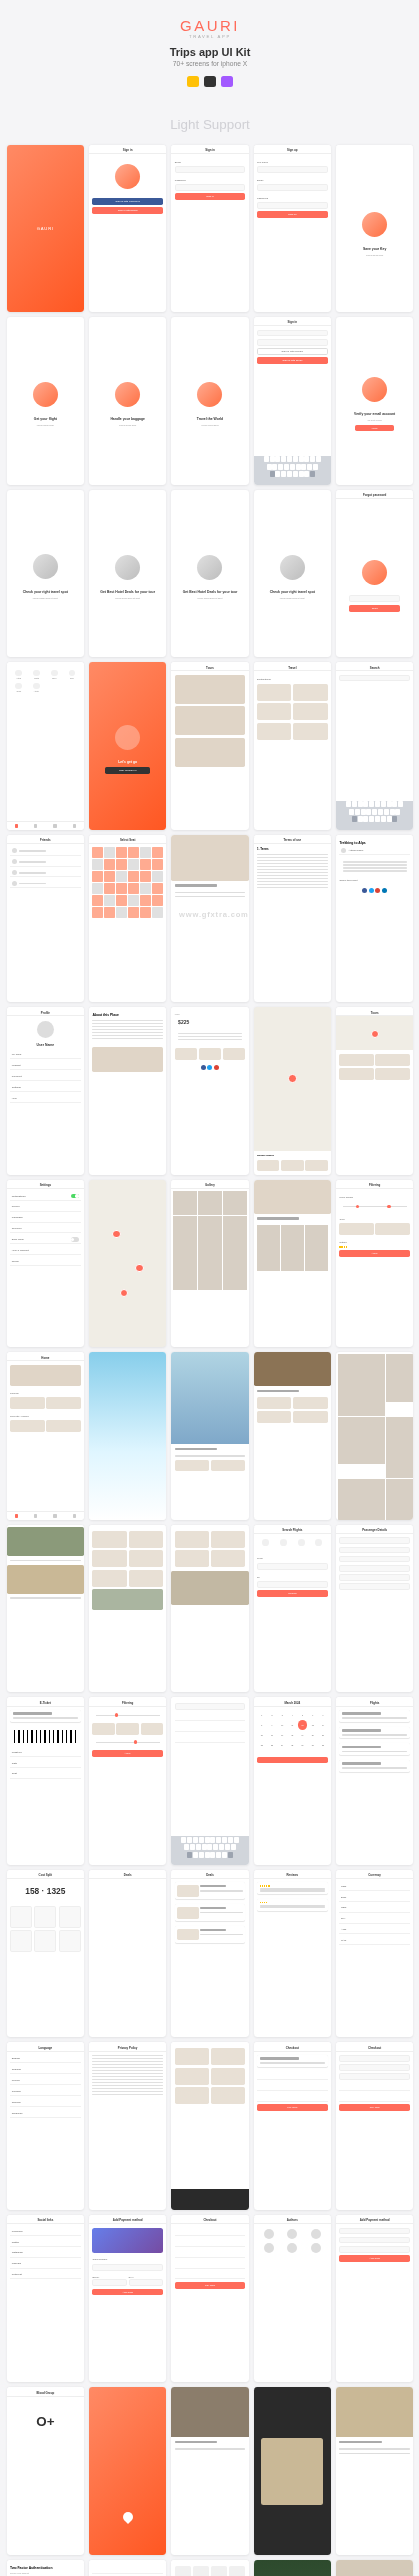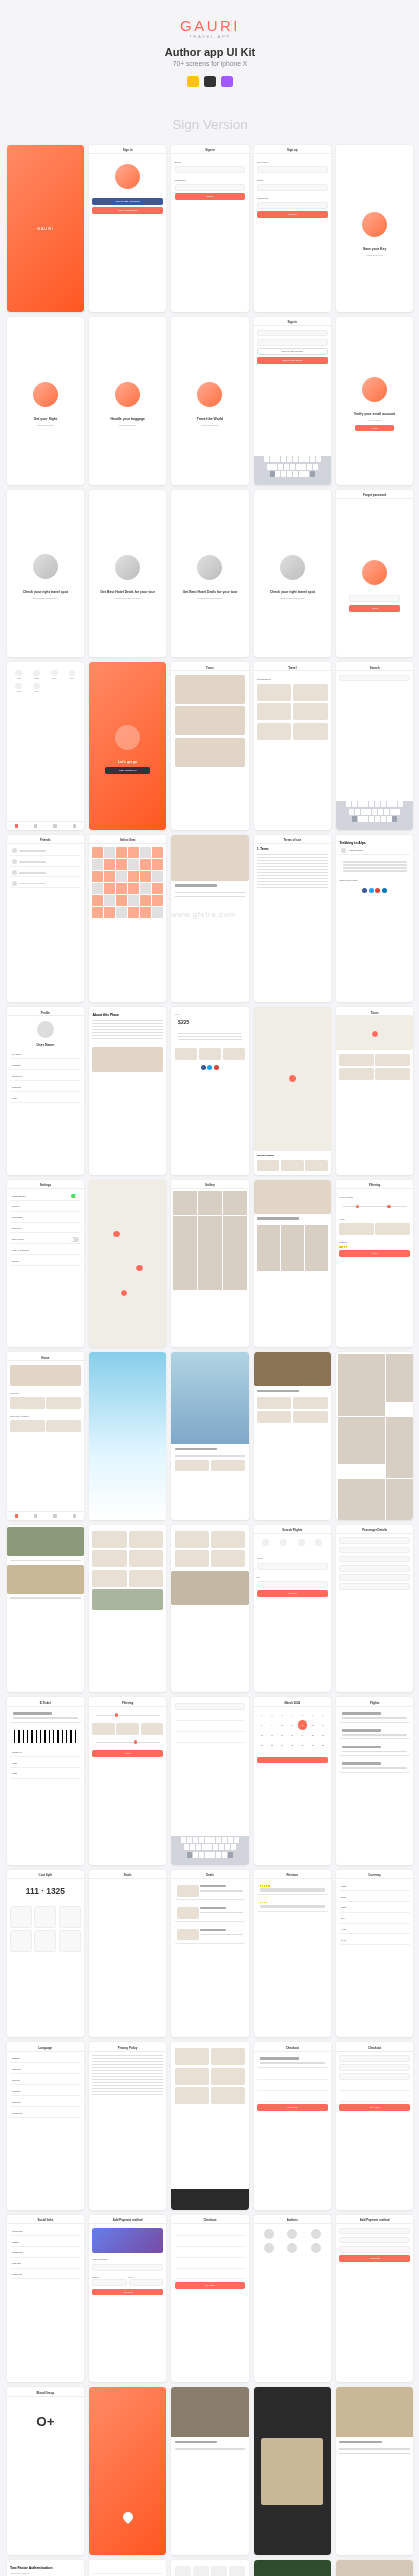--- a/index.html
+++ b/index.html
@@ -59,21 +59,21 @@
 .cal-day.sel{background:#ff6b5a;color:#fff;border-radius:50%}
 .big-num{font-size:8.4px;font-weight:700;text-align:center;color:#333;padding:6.7px 0}
 .barcode{height:12.6px;background:repeating-linear-gradient(90deg,#000 0,#000 0.4px,#fff 0.4px,#fff 1.3px);margin:3.4px}
 .slider-line{height:0.4px;background:#ddd;position:relative;margin:5px 3.4px}
 .slider-dot{position:absolute;width:3.4px;height:3.4px;background:#ff6b5a;border-radius:50%;top:-1.7px}
 .toggle{width:8.4px;height:4.2px;background:#4cd964;border-radius:2.5px;margin-left:auto;position:relative}
 .toggle::after{content:'';position:absolute;right:0.4px;top:0.4px;width:3.4px;height:3.4px;background:#fff;border-radius:50%}
 .toggle.off{background:#ddd}
 .toggle.off::after{left:0.4px;right:auto}
 .person-photo{height:50px;background:#c9b896}
-.watermark{position:absolute;top:45%;left:0;right:0;font-size:7.6px;color:rgba(0,0,0,0.15);text-align:left;font-weight:400;letter-spacing:0.8px;transform:rotate(0deg)}
+.watermark{position:absolute;top:45%;left:0;right:0;font-size:7.6px;color:rgba(0,0,0,0.15);text-align:right;font-weight:700;letter-spacing:0.8px;transform:rotate(0deg)}
 .centered{display:flex;flex-direction:column;align-items:center;justify-content:center;height:100%;padding:6.7px;gap:3.4px}
 .screen-title{font-size:3.4px;font-weight:600;color:#333;text-align:center}
 .screen-sub{font-size:2.1px;color:#999;text-align:center}
 .row-label{font-size:2.5px;color:#666;margin-top:3.4px}
 .filter-icons{display:grid;grid-template-columns:repeat(4,1fr);gap:3.4px;padding:5px}
 .filter-icon{display:flex;flex-direction:column;align-items:center;gap:0.8px}
 .filter-icon .ico{width:6.7px;height:6.7px;border-radius:50%;background:#f0f0f0}
 .filter-icon .lbl{font-size:1.7px;color:#888}
 .map-pin{position:absolute;width:8.4px;height:8.4px;background:#ff6b5a;border-radius:50%;border:1.3px solid #fff;top:40%;left:45%}
 .flight-card{background:#fff;border-radius:1.7px;padding:2.5px;margin-bottom:2.5px;box-shadow:0 0.4px 0.8px rgba(0,0,0,0.1)}
@@ -83,30 +83,30 @@
 .star{width:1.7px;height:1.7px;background:#ffc107}
 </style>
 </head>
 <body>
 
 <div class="header">
   <div class="logo">
     <span>GAURI</span>
     <div style="font-size:4.2px;letter-spacing:1.7px;color:#aaa">TRAVEL APP</div>
   </div>
-  <div class="title">Author app UI Kit</div>
+  <div class="title">Trips app UI Kit</div>
   <div class="subtitle">70+ screens for iphone X</div>
   <div style="display:flex;justify-content:center;gap:5px;margin-top:8.4px">
     <div style="width:11.8px;height:11.8px;background:#ffc107;border-radius:2.5px"></div>
     <div style="width:11.8px;height:11.8px;background:#333;border-radius:2.5px"></div>
     <div style="width:11.8px;height:11.8px;background:#a259ff;border-radius:2.5px"></div>
   </div>
 </div>
 
-<div class="section-label">Sign Version</div>
+<div class="section-label">Light Support</div>
 
 <div class="grid">
 
 <div class="screen orange">
   <div class="centered">
         <div style="color:#fff;font-size:4.2px;letter-spacing:0.8px">GAURI</div>
       </div>
 </div>
 <div class="screen">
   <div class="sb"></div>
@@ -943,21 +943,21 @@
   <div class="flight-card">
           <div class="txt title"></div>
           <div class="txt"></div>
         </div>
       </div>
 </div>
 
 <div class="screen">
   <div class="sb"></div>
       <div class="hdr">Cost Split</div>
-  <div class="big-num"><span>111</span> · <span>1325</span></div>
+  <div class="big-num"><span>158</span> · <span>1325</span></div>
   <div class="body">
   <div style="display:grid;grid-template-columns:repeat(3,1fr);gap:2.5px">
     <div class="input" style="aspect-ratio:1;height:auto"></div>
     <div class="input" style="aspect-ratio:1;height:auto"></div>
     <div class="input" style="aspect-ratio:1;height:auto"></div>
     <div class="input" style="aspect-ratio:1;height:auto"></div>
     <div class="input" style="aspect-ratio:1;height:auto"></div>
     <div class="input" style="aspect-ratio:1;height:auto"></div>
   </div>
       </div>

